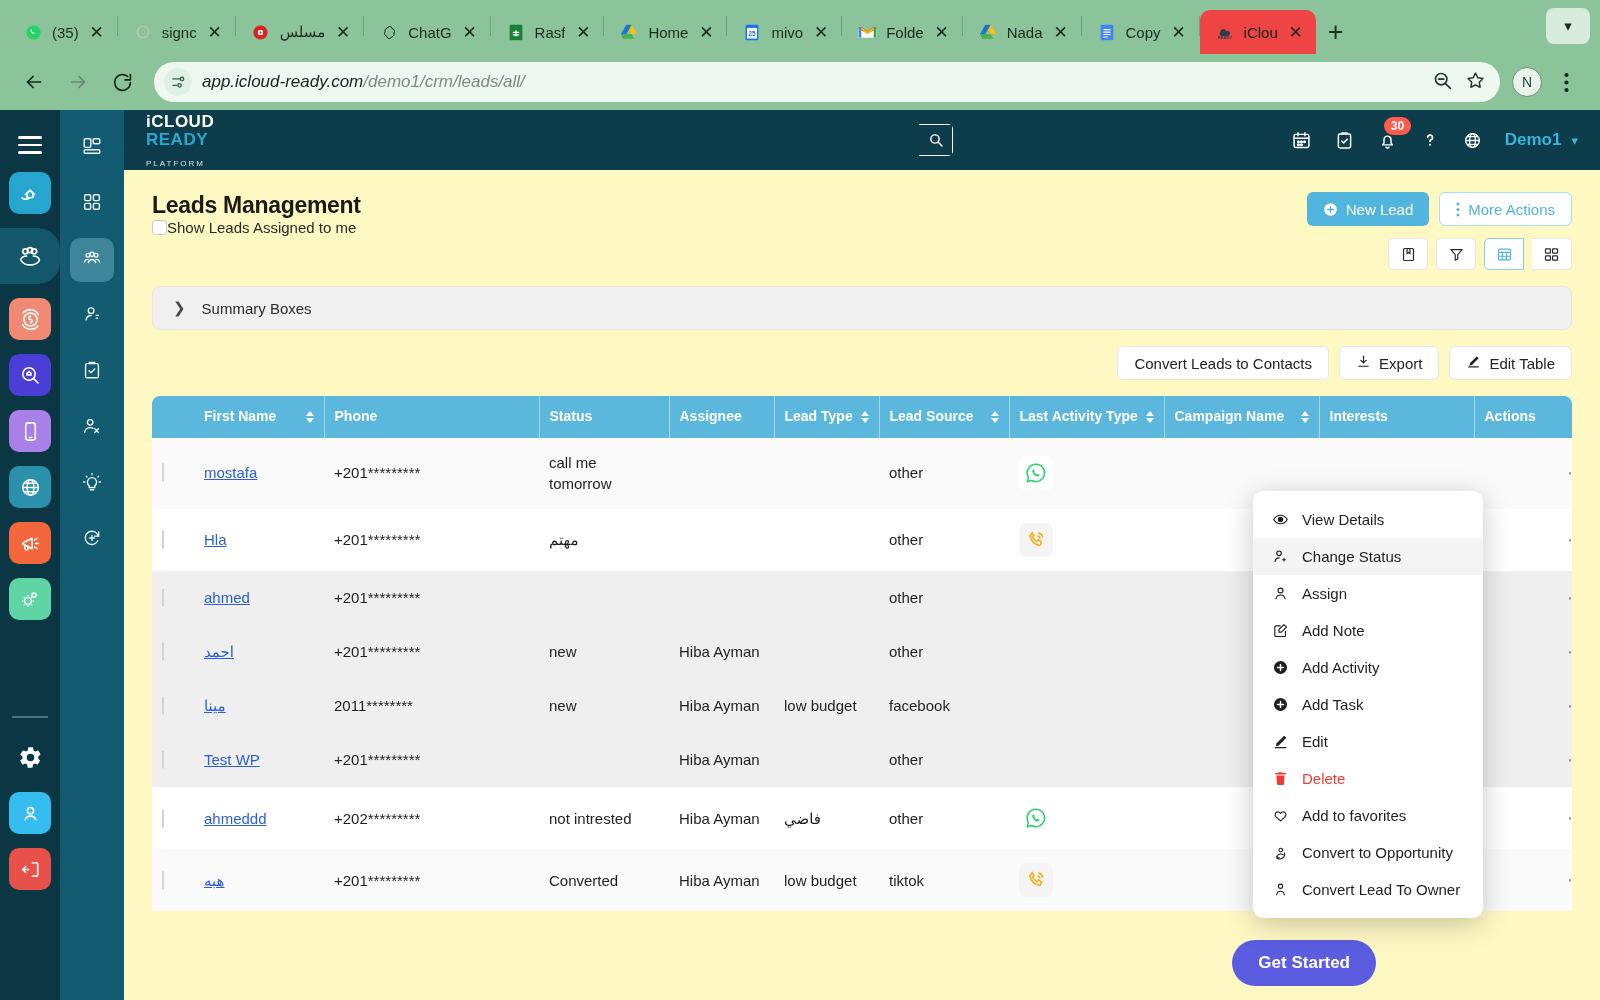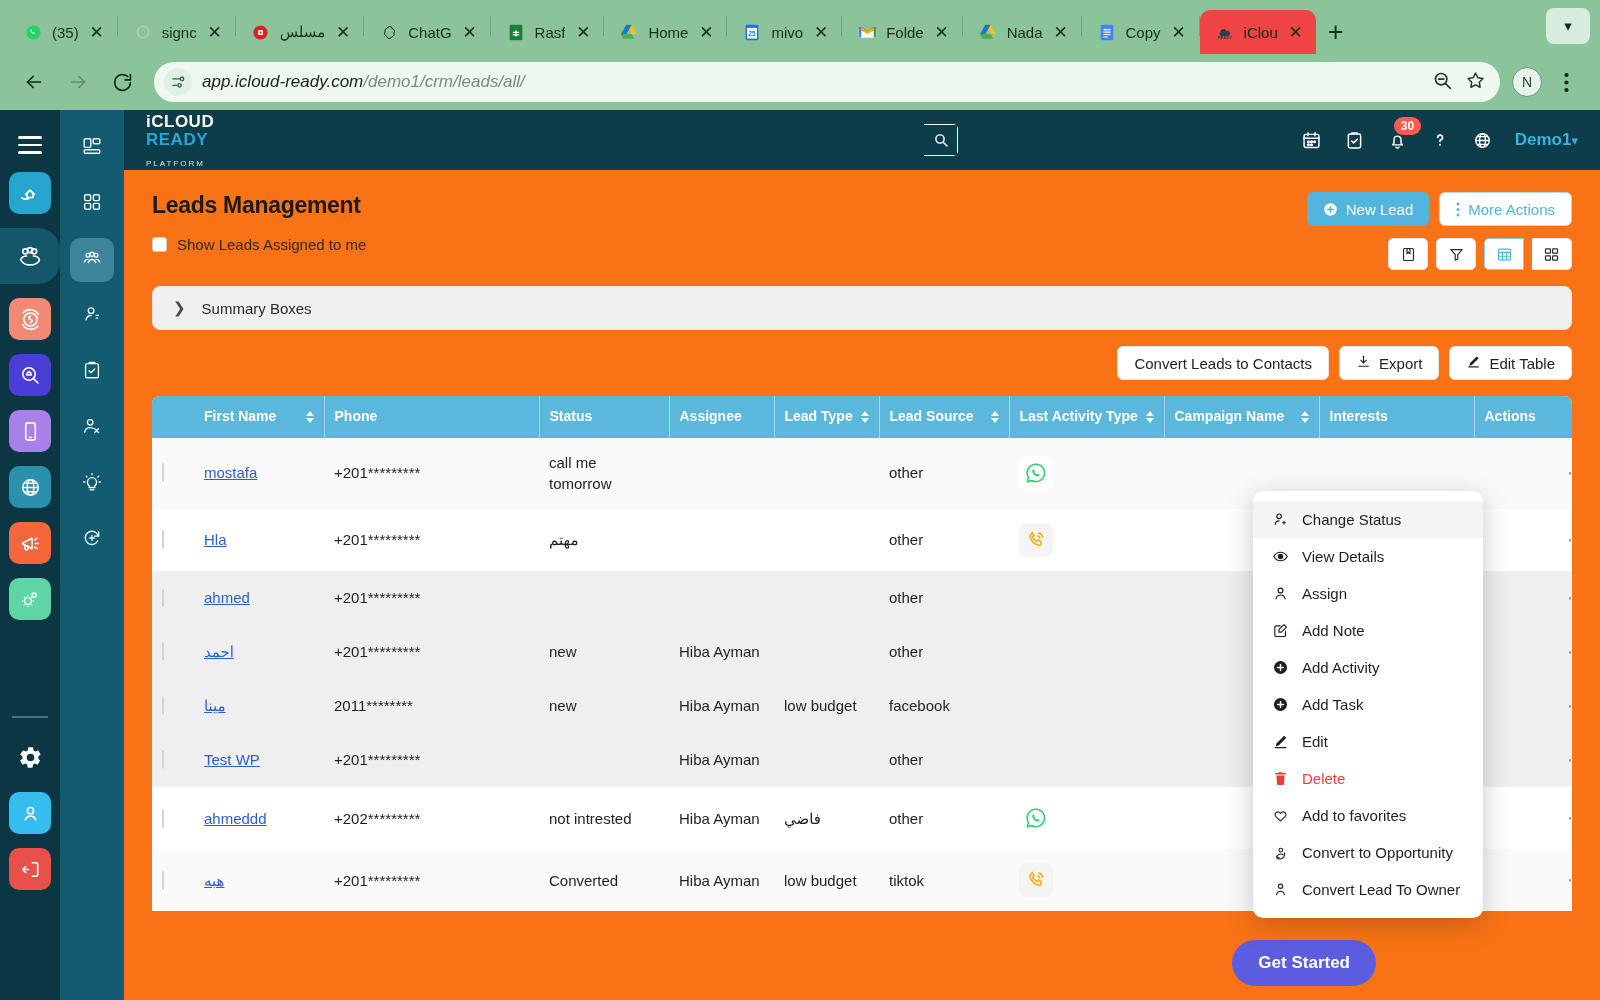--- a/index.html
+++ b/index.html
@@ -101,21 +101,21 @@
     width: 64px; flex: 0 0 64px; background: #125b70;
     display: flex; flex-direction: column; align-items: center; padding-top: 16px;
   }
   .subnav-item {
     width: 44px; height: 44px; border-radius: 10px; margin-bottom: 12px;
     display: flex; align-items: center; justify-content: center; color: #e7f3f6;
   }
   .subnav-item.active { background: #3f8599; }
 
   
-  .main { flex: 1; display: flex; flex-direction: column; min-width: 0; background: #f97316; }
+  .main { flex: 1; display: flex; flex-direction: column; min-width: 0; background: #fef9c3; }
 
   .appbar {
     height: 60px; background: #0d3c4b; display: flex; align-items: center;
     padding: 0 22px; flex: 0 0 60px;
   }
   .logo { display:flex; flex-direction: column; line-height: 1; }
   .logo .l1 { font-size: 17px; font-weight: 700; color: #fff; letter-spacing: .5px;}
   .logo .l2 { font-size: 17px; font-weight: 700; color: #2aa7d0; letter-spacing: .5px; margin-top: 1px;}
   .logo .l3 { font-size: 8px; color: #cfe3e9; letter-spacing: 2px; margin-top: 12px;}
   .appbar-center { margin-left: auto; display:flex; align-items:center; }
@@ -135,21 +135,21 @@
     position: absolute; top: -13px; left: 7px; background: #ff5a4e; color: #fff;
     font-size: 12px; font-weight: 700; border-radius: 11px; padding: 2px 7px; line-height: 1.2;
   }
   .user-name { color: #3ab4dd; font-size: 17px; font-weight: 700; }
   .caret { color: #3ab4dd; font-size: 13px; }
 
   .content { flex: 1; overflow: hidden; padding: 0 0 0 0; }
 
   .page-head { display: flex; padding: 22px 28px 0 28px; }
   .page-title { font-size: 23px; font-weight: 700; color: #1b1b1b; letter-spacing: -0.3px; }
-  .cb-line { display: flex; align-items: center; gap: 10px; margin-top: 17px; }
+  .cb-line { display: flex; align-items: center; gap: 0; margin-top: 0; }
   .cbox {
     width: 15px; height: 15px; border: 1.2px solid #c8cbcd; border-radius: 3px; background: #fff;
   }
   .cb-label { font-size: 15px; color: #2b2b2b; }
   .head-right { margin-left: auto; display: flex; flex-direction: column; align-items: flex-end; gap: 12px; }
   .head-btn-row { display: flex; gap: 10px; padding-left: 48px; }
   .btn-primary {
     background: #52b5dd; color: #fff; border: 0; border-radius: 6px; height: 34px;
     padding: 0 16px; font-size: 15px; display:flex; align-items:center; gap: 8px;
   }
@@ -640,21 +640,21 @@
                 <circle cx="12" cy="17.6" r="1.2" fill="#fff" stroke="none"></circle>
               </svg>
           </div>
           <div class="ab-ico">
             <svg width="21" height="21" viewBox="0 0 24 24" fill="none" stroke="#fff" stroke-width="1.6">
                 <circle cx="12" cy="12" r="7.8"></circle>
                 <ellipse cx="12" cy="12" rx="3.3" ry="7.8"></ellipse>
                 <path d="M4.4 12h15.2M5.8 7.6h12.4M5.8 16.4h12.4"></path>
               </svg>
           </div>
-          <div style="display:flex;align-items:center;">
+          <div style="display:flex;align-items:center;gap:10px">
             <span class="user-name">Demo1</span>
             <span class="caret">▾</span>
           </div>
         </div>
       </div>
 
       <div class="content">
 
         <div class="page-head">
           <div>
@@ -964,38 +964,38 @@
                   <td class="dots">⋯</td>
                 </tr>
               </tbody>
           </table>
         </div>
       </div>
     </div>
   </div>
 
   <div class="ctx-menu" id="ctxmenu">
+      <div class="ctx-item">
+        <span class="ctx-ico">
+          <svg width="17" height="17" viewBox="0 0 24 24" fill="none" stroke="#1f1f1f" stroke-width="1.7">
+            <path d="M2.5 12S6 6 12 6s9.5 6 9.5 6-3.5 6-9.5 6-9.5-6-9.5-6z"></path>
+            <circle cx="12" cy="12" r="3" fill="#1f1f1f"></circle>
+          </svg>
+        </span>
+        <span>View Details</span>
+      </div>
       <div class="ctx-item hover">
         <span class="ctx-ico">
           <svg width="17" height="17" viewBox="0 0 24 24" fill="none" stroke="#1f1f1f" stroke-width="1.6" stroke-linecap="round">
             <circle cx="10" cy="7.5" r="3.2"></circle>
             <path d="M4.5 19c.4-3.2 2.8-5 5.5-5"></path>
             <path d="M15 16.5h4M17 14.5v4" stroke-width="1.5"></path>
           </svg>
         </span>
         <span>Change Status</span>
-      </div>
-      <div class="ctx-item">
-        <span class="ctx-ico">
-          <svg width="17" height="17" viewBox="0 0 24 24" fill="none" stroke="#1f1f1f" stroke-width="1.7">
-            <path d="M2.5 12S6 6 12 6s9.5 6 9.5 6-3.5 6-9.5 6-9.5-6-9.5-6z"></path>
-            <circle cx="12" cy="12" r="3" fill="#1f1f1f"></circle>
-          </svg>
-        </span>
-        <span>View Details</span>
       </div>
       <div class="ctx-item">
         <span class="ctx-ico">
           <svg width="17" height="17" viewBox="0 0 24 24" fill="none" stroke="#1f1f1f" stroke-width="1.6" stroke-linecap="round">
             <circle cx="12" cy="7.8" r="3.4"></circle>
             <path d="M5.5 19.5c.8-3.6 3.4-5.4 6.5-5.4s5.7 1.8 6.5 5.4"></path>
           </svg>
         </span>
         <span>Assign</span>
       </div>

